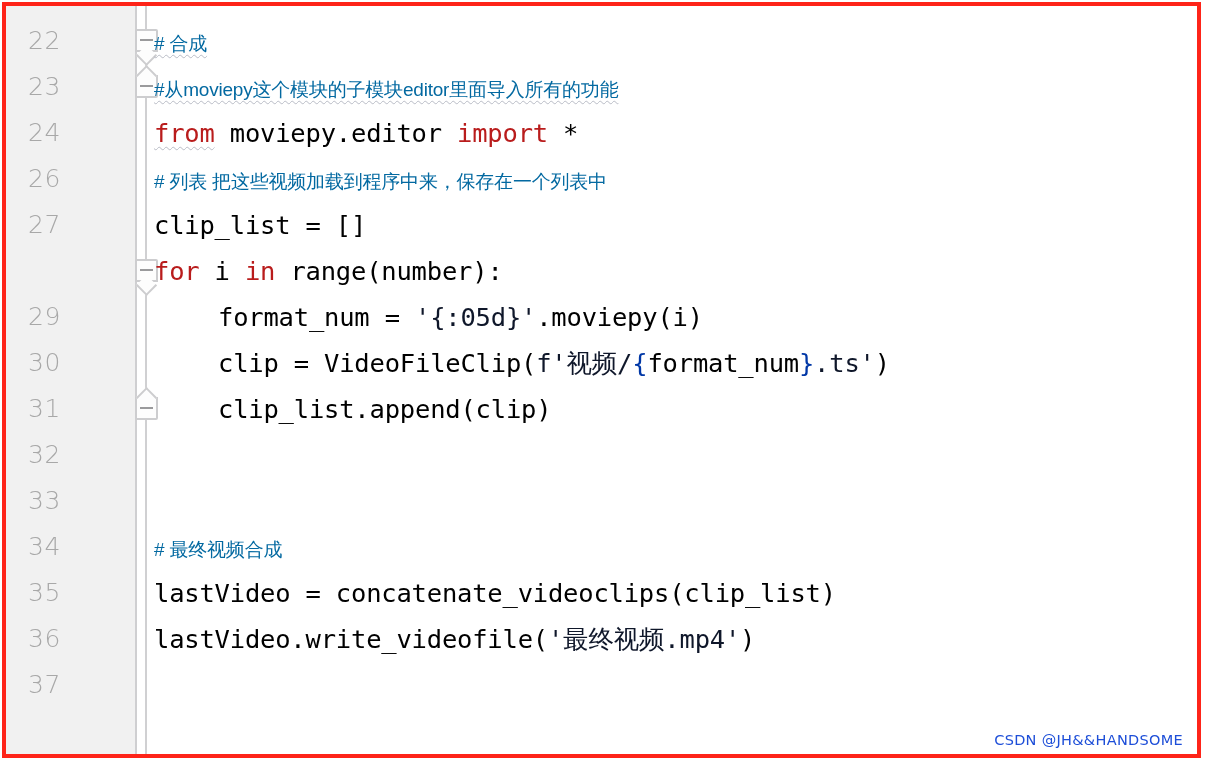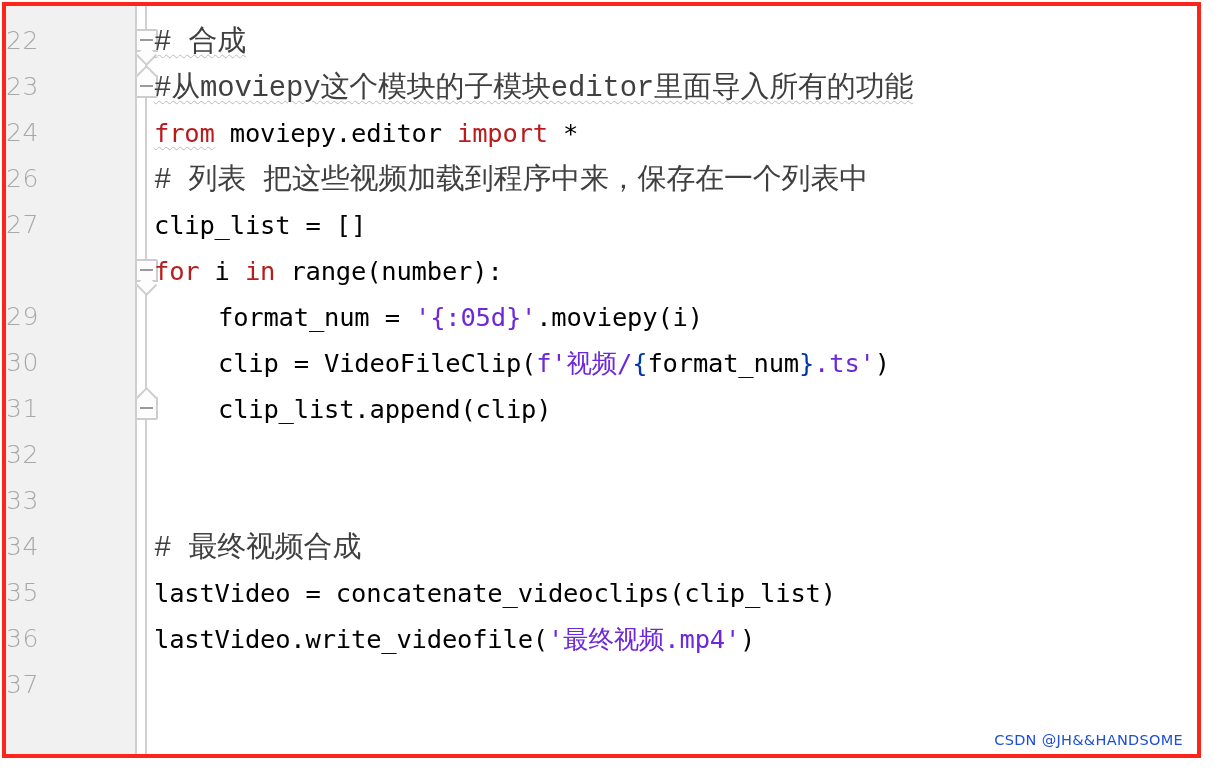--- a/index.html
+++ b/index.html
@@ -64,43 +64,44 @@
     position: relative;
     height: 46px;
     line-height: 46px;
     white-space: nowrap;
   }
   .lineno {
     position: absolute;
     left: 0;
     width: 104px;
     text-align: left;
+    padding-left: 22px;
     box-sizing: border-box;
     color: #a8a8a8;
     font-family: "DejaVu Sans", "Liberation Sans", sans-serif;
     font-size: 25px;
     font-weight: 300;
     letter-spacing: 0.5px;
   }
   .code {
     position: absolute;
     left: 148px;
     top: 0;
     font-size: 25.5px;
     font-family: "DejaVu Sans Mono", "Liberation Mono", monospace;
     color: #000000;
     letter-spacing: -0.2px;
   }
   .indent { display: inline-block; width: 64px; }
 
   
   .kw       { color: #b91c1c; }
-  .str      { color: #6d28d9; }
+  .str      { color: #0f172a; }
   .braces   { color: #0037a6; }
-  .comment  { color: #404040; font-family: Liberation Mono, monospace; font-size: 29px; }
+  .comment  { color: #0369a1; font-family: Liberation Sans, sans-serif; font-size: 19px; }
 
   
   .squiggle {
     text-decoration: underline wavy #b9bcc6;
     text-decoration-thickness: 1px;
     text-underline-offset: 4px;
   }
 
   
   .fold-rail {

